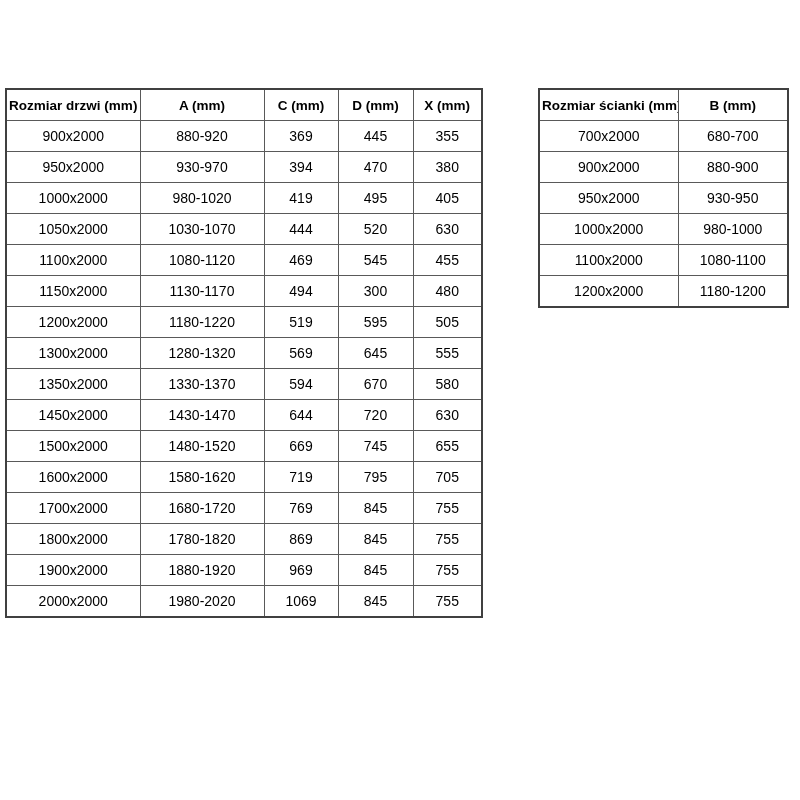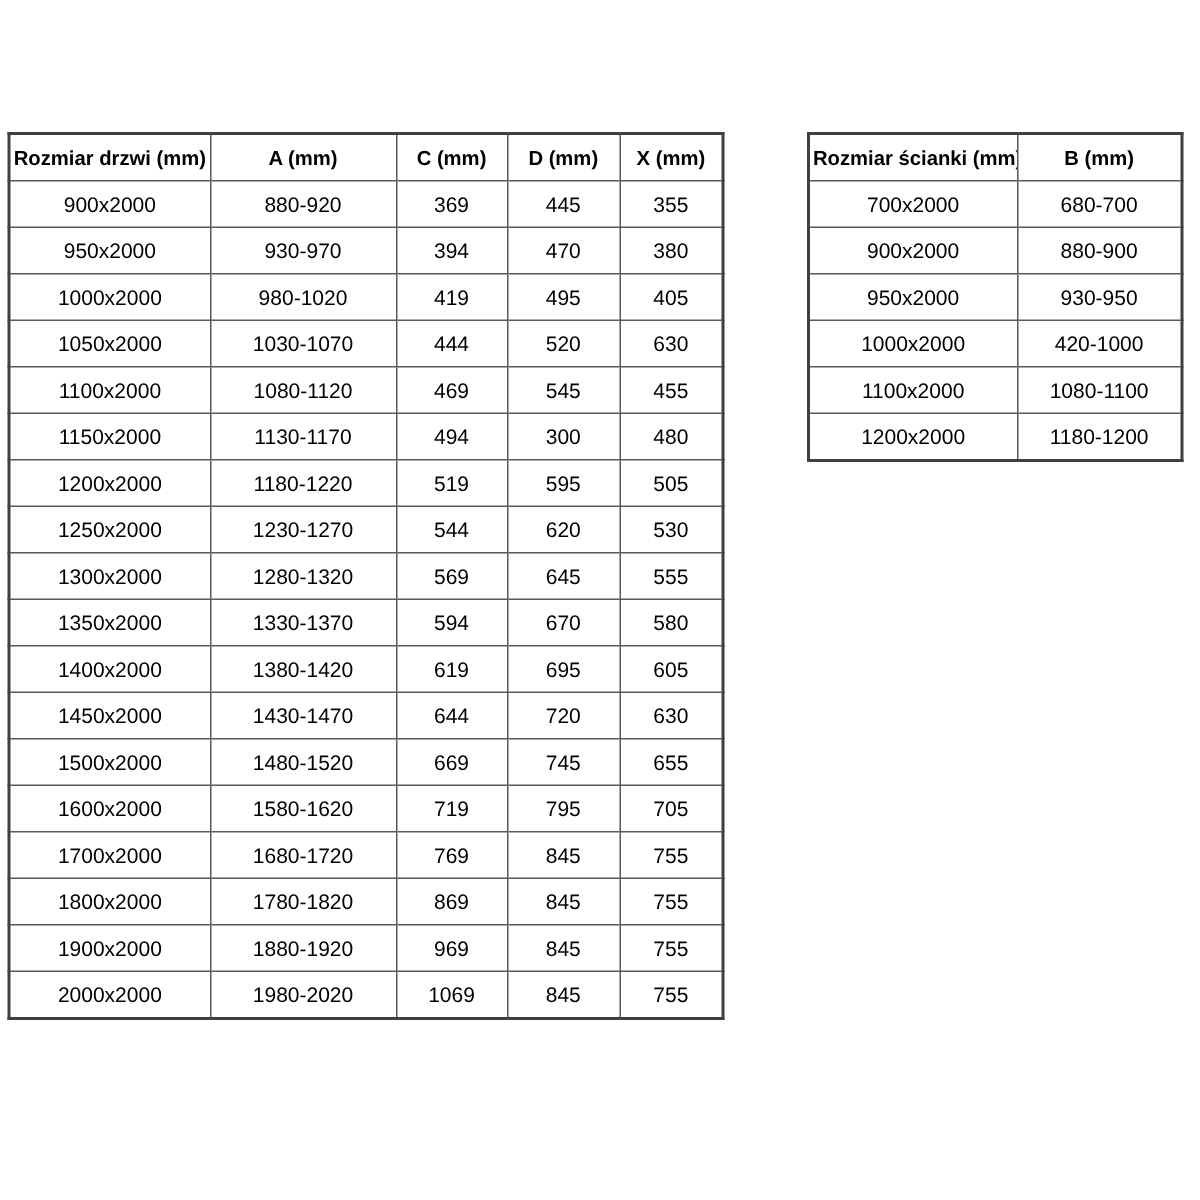--- a/index.html
+++ b/index.html
@@ -100,46 +100,32 @@
         <td>480</td>
       </tr>
       <tr>
         <td>1200x2000</td>
         <td>1180-1220</td>
         <td>519</td>
         <td>595</td>
         <td>505</td>
       </tr>
       <tr>
-        <td>1250x2000</td>
-        <td>1230-1270</td>
-        <td>544</td>
-        <td>620</td>
-        <td>530</td>
-      </tr>
-      <tr>
         <td>1300x2000</td>
         <td>1280-1320</td>
         <td>569</td>
         <td>645</td>
         <td>555</td>
       </tr>
       <tr>
         <td>1350x2000</td>
         <td>1330-1370</td>
         <td>594</td>
         <td>670</td>
         <td>580</td>
-      </tr>
-      <tr>
-        <td>1400x2000</td>
-        <td>1380-1420</td>
-        <td>619</td>
-        <td>695</td>
-        <td>605</td>
       </tr>
       <tr>
         <td>1450x2000</td>
         <td>1430-1470</td>
         <td>644</td>
         <td>720</td>
         <td>630</td>
       </tr>
       <tr>
         <td>1500x2000</td>
@@ -205,21 +191,21 @@
       <tr>
         <td>900x2000</td>
         <td>880-900</td>
       </tr>
       <tr>
         <td>950x2000</td>
         <td>930-950</td>
       </tr>
       <tr>
         <td>1000x2000</td>
-        <td>420-1000</td>
+        <td>980-1000</td>
       </tr>
       <tr>
         <td>1100x2000</td>
         <td>1080-1100</td>
       </tr>
       <tr>
         <td>1200x2000</td>
         <td>1180-1200</td>
       </tr>
     </tbody>

